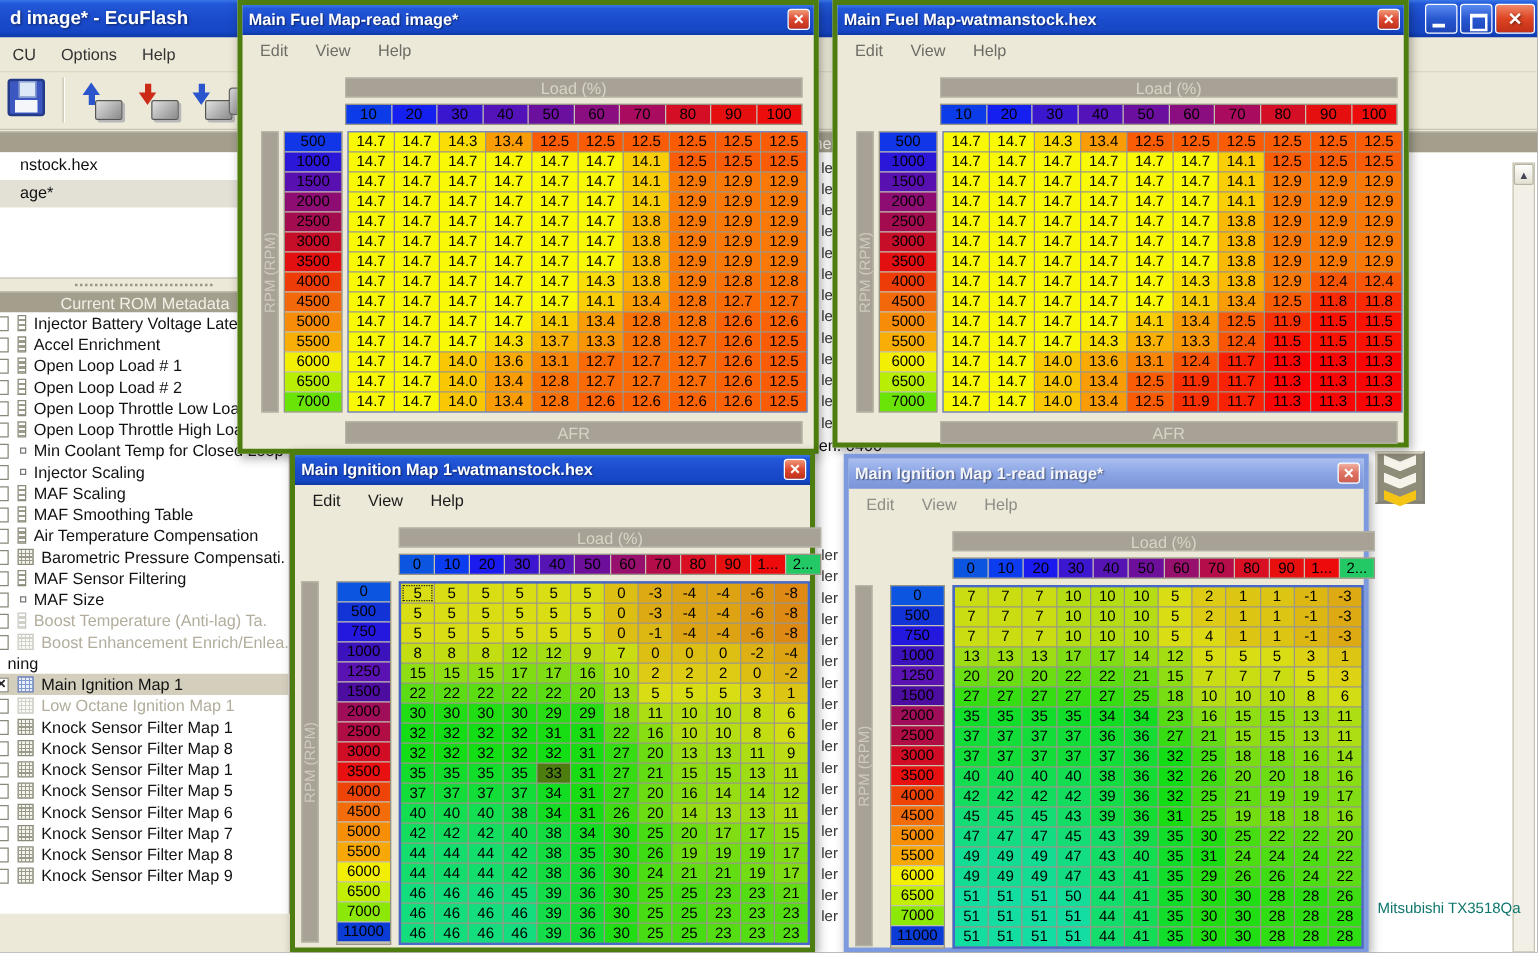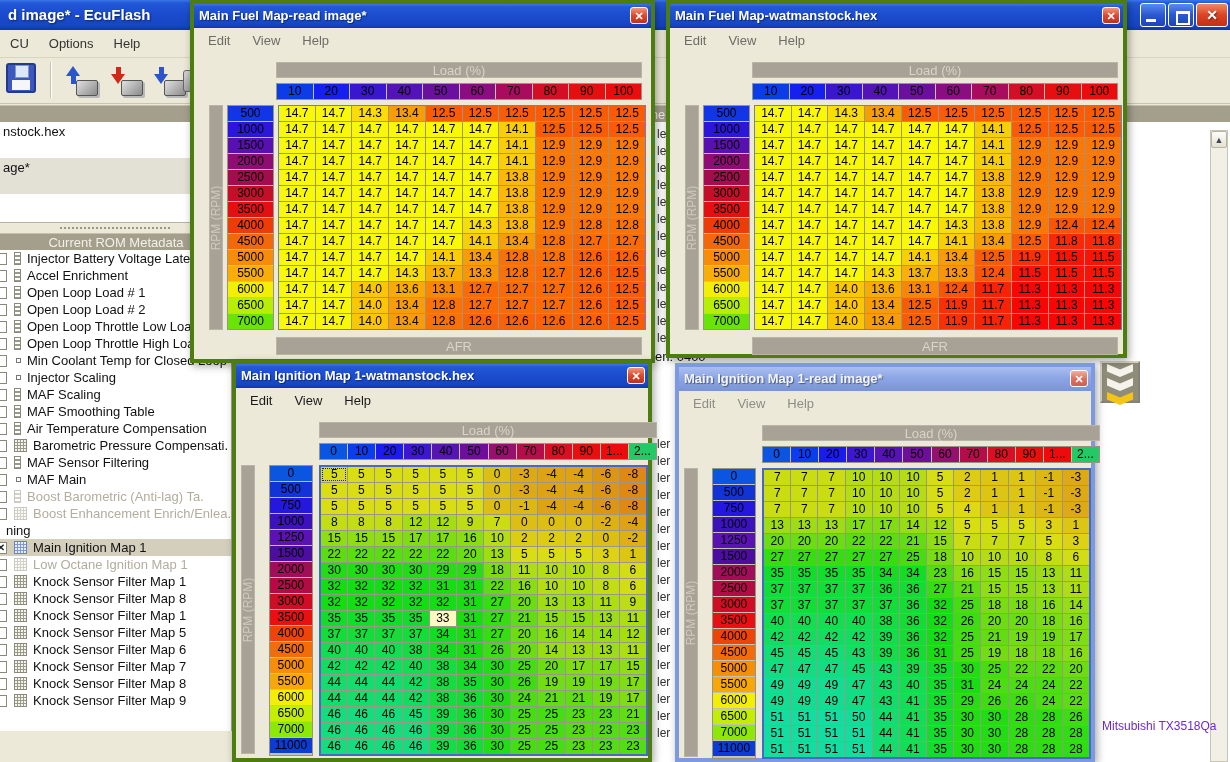--- a/index.html
+++ b/index.html
@@ -48,21 +48,21 @@
   .chip-partial { position:absolute; left:183px; top:12px; width:12px; height:22px;
     background:linear-gradient(135deg,#d8d8d8,#909090); border:1px solid #666; border-radius:3px; }
 
   
   .panel-hdr { position:absolute; height:17px; background:#a49f8d; color:#f2f0e6; font-size:13px;
     text-align:center; line-height:17px; z-index:1; border-top:1px solid #c4c0b0; }
   .hdr-open { left:0; top:105px; width:1230px; }
   .white-base { position:absolute; left:0; top:122px; width:1230px; height:640px; background:#fff; z-index:1; }
   .romlist-box { position:absolute; left:0; top:122px; width:232px; height:101px; background:#fff;
     border-bottom:1px solid #b8b4a4; z-index:2; }
-  .rom-item { height:36px; font-size:13px; line-height:20px; padding-left:3px; color:#111; white-space:nowrap; }
+  .rom-item { height:22px; font-size:13px; line-height:20px; padding-left:16px; color:#111; white-space:nowrap; }
   .rom-item.sel { background:#e3e1d6; }
   .splitter-zone { position:absolute; left:0; top:223px; width:232px; height:10px; background:#ece9d8; z-index:2; }
   .splitter-dots { position:absolute; left:60px; top:4px; width:110px; border-top:2px dotted #9a9688; }
   .hdr-meta { left:0; top:233px; width:232px; z-index:2; }
   .tree-box { position:absolute; left:0; top:250px; width:232px; height:481px; background:#fff;
     border-right:1px solid #aaa69a; overflow:hidden; z-index:2; }
   .tree-item { height:17px; display:flex; align-items:center; white-space:nowrap; font-size:13px; color:#111; }
   .tree-item.sel { background:#d4cfbd; }
   .tree-item.dis { color:#b2ad9c; }
   .cbx { width:12px; height:12px; background:#fff; border:1px solid #8a8878; margin-left:-5px; flex:none;
@@ -83,21 +83,21 @@
 
   
   .vscroll { position:absolute; right:2px; top:130px; width:18px; height:632px; background:#f2f0e6;
     border:1px solid #c8c4b4; z-index:2; }
   .vscroll .up { position:absolute; left:0; top:0; width:16px; height:17px;
     background:linear-gradient(180deg,#fdfdfb,#e4e1d2); border:1px solid #b8b4a4; border-radius:2px;
     font-size:9px; text-align:center; line-height:16px; color:#445; }
 
   .frag { position:absolute; font-size:12px; color:#333; z-index:1; white-space:nowrap; }
   .addr-frag { position:absolute; left:655px; top:349px; font-size:13px; color:#111; z-index:2; white-space:nowrap; }
-  .status-text { position:absolute; left:1102px; top:719px; font-size:12px; color:#6d28d9; z-index:2; white-space:nowrap; }
+  .status-text { position:absolute; left:1102px; top:719px; font-size:12px; color:#0f766e; z-index:2; white-space:nowrap; }
 
   .chev-btn { position:absolute; left:1100px; top:361px; width:40px; height:42px; background:#8f8c7a;
     border:2px outset #d8d4c4; z-index:3; }
   .chev { width:26px; height:13px; margin:1px auto 0 auto;
     clip-path:polygon(0 0,50% 42%,100% 0,100% 58%,50% 100%,0 58%); }
 
   
   .mapwin { position:absolute; background:#ece9d8; border:4px solid #4d7c0f;
     box-shadow:2px 3px 8px rgba(0,0,0,.35); z-index:5; }
   .titlebar { height:24px; color:#fff; font-weight:bold; font-size:13px; line-height:24px; padding-left:5px;
@@ -258,26 +258,26 @@
         <div class="tlabel">Barometric Pressure Compensati.</div>
       </div>
       <div class="tree-item">
         <div class="cbx"></div>
         <div class="ticon ic-1d"></div>
         <div class="tlabel">MAF Sensor Filtering</div>
       </div>
       <div class="tree-item">
         <div class="cbx"></div>
         <div class="ticon ic-sc"></div>
-        <div class="tlabel">MAF Main</div>
+        <div class="tlabel">MAF Size</div>
       </div>
       <div class="tree-item dis">
         <div class="cbx"></div>
         <div class="ticon ic-1d"></div>
-        <div class="tlabel">Boost Barometric (Anti-lag) Ta.</div>
+        <div class="tlabel">Boost Temperature (Anti-lag) Ta.</div>
       </div>
       <div class="tree-item dis">
         <div class="cbx"></div>
         <div class="ticon ic-2d"></div>
         <div class="tlabel">Boost Enhancement Enrich/Enlea.</div>
       </div>
       <div class="tree-item">
         <div class="tlabel">ning</div>
       </div>
       <div class="tree-item sel">
@@ -861,21 +861,21 @@
             <div class="c" style="background: rgb(55, 221, 19);">27</div>
             <div class="c" style="background: rgb(106, 221, 19);">20</div>
             <div class="c" style="background: rgb(158, 221, 19);">13</div>
             <div class="c" style="background: rgb(158, 221, 19);">13</div>
             <div class="c" style="background: rgb(173, 221, 19);">11</div>
             <div class="c" style="background: rgb(188, 221, 19);">9</div>
             <div class="c" style="background: rgb(19, 221, 43);">35</div>
             <div class="c" style="background: rgb(19, 221, 43);">35</div>
             <div class="c" style="background: rgb(19, 221, 43);">35</div>
             <div class="c" style="background: rgb(19, 221, 43);">35</div>
-            <div class="c" style="background: #fef9c3;">33</div>
+            <div class="c" style="background: #4d7c0f;">33</div>
             <div class="c" style="background: rgb(25, 221, 19);">31</div>
             <div class="c" style="background: rgb(55, 221, 19);">27</div>
             <div class="c" style="background: rgb(99, 221, 19);">21</div>
             <div class="c" style="background: rgb(143, 221, 19);">15</div>
             <div class="c" style="background: rgb(143, 221, 19);">15</div>
             <div class="c" style="background: rgb(158, 221, 19);">13</div>
             <div class="c" style="background: rgb(173, 221, 19);">11</div>
             <div class="c" style="background: rgb(19, 221, 57);">37</div>
             <div class="c" style="background: rgb(19, 221, 57);">37</div>
             <div class="c" style="background: rgb(19, 221, 57);">37</div>

